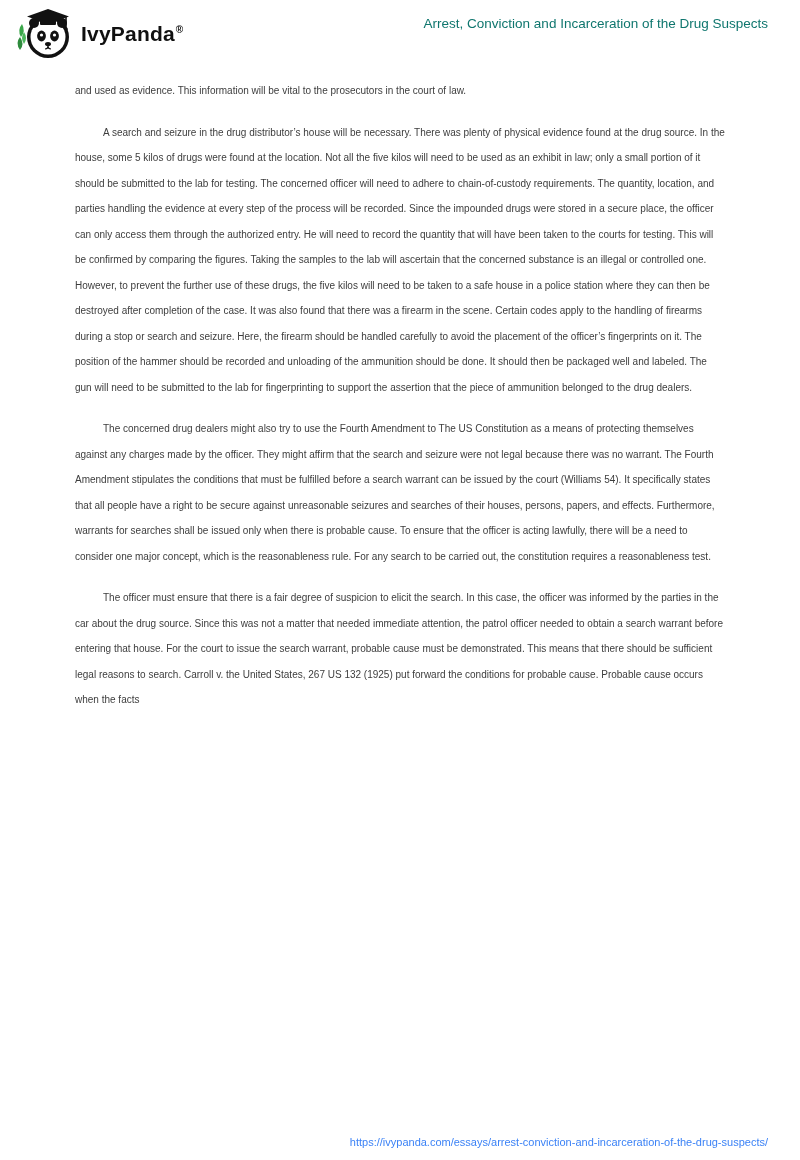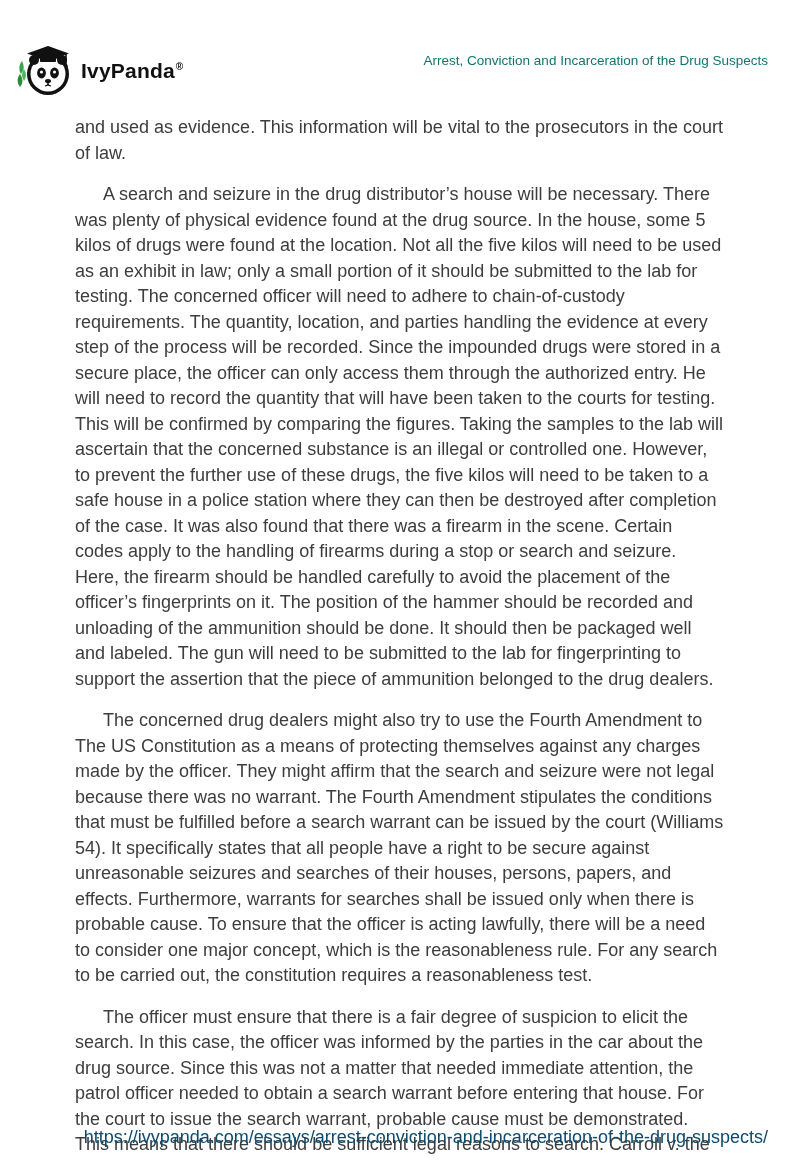--- a/index.html
+++ b/index.html
@@ -10,21 +10,20 @@
     background: #ffffff;
     font-family: "Liberation Sans", sans-serif;
     position: relative;
     overflow: hidden;
   }
   .header {
     display: flex;
     align-items: center;
     padding: 8px 32px 6px 14px;
     height: 66px;
-    margin-top: 37px;
   }
   .brand {
     display: flex;
     align-items: center;
     gap: 9px;
   }
   .logo-wrap { width: 58px; height: 52px; flex: 0 0 auto; }
   .brand-name {
     font-size: 21px;
     font-weight: bold;
@@ -43,33 +42,33 @@
     margin-left: auto;
     align-self: flex-start;
     margin-top: 8px;
     font-size: 13.5px;
     color: #0f766e;
   }
   .content {
     padding: 12px 75px 0 75px;
   }
   .para {
-    font-size: 18px;
+    font-size: 10px;
     line-height: 25.5px;
     color: #3d3d3d;
     margin: 0 0 16px 0;
     text-indent: 28px;
   }
   .para.no-indent { text-indent: 0; }
   .footer {
     position: absolute;
     bottom: 12px;
     right: 32px;
-    font-size: 18px;
-    color: #0c4a6e;
+    font-size: 11px;
+    color: #3b82f6;
   }
 </style>
 </head>
 <body>
 
 <header class="header">
   <div class="brand">
     <span class="logo-wrap">
       <svg width="58" height="52" viewBox="0 0 58 52" aria-hidden="true">
 

